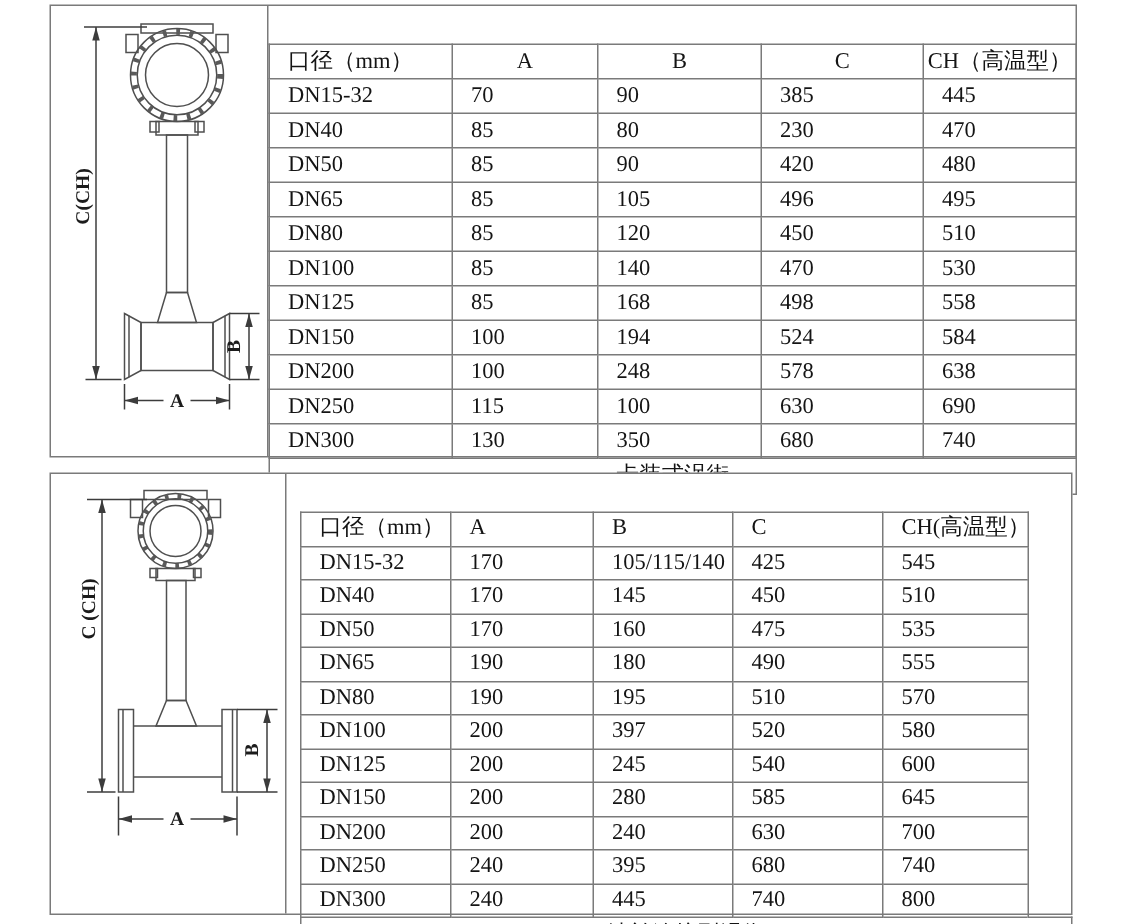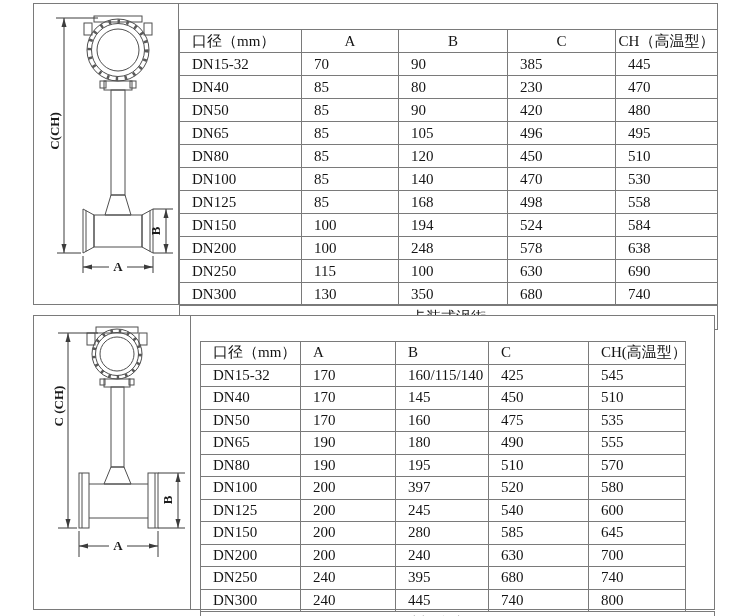--- a/index.html
+++ b/index.html
@@ -250,21 +250,21 @@
           <td class="hd">口径（mm）</td>
           <td class="hd">A</td>
           <td class="hd">B</td>
           <td class="hd">C</td>
           <td class="hd">CH(高温型）</td>
           <td class="gutter" rowspan="12"></td>
         </tr>
         <tr class="drow">
           <td class="dc">DN15-32</td>
           <td class="dc">170</td>
-          <td class="dc">160/115/140</td>
+          <td class="dc">105/115/140</td>
           <td class="dc">425</td>
           <td class="dc">545</td>
         </tr>
         <tr class="drow">
           <td class="dc">DN40</td>
           <td class="dc">170</td>
           <td class="dc">145</td>
           <td class="dc">450</td>
           <td class="dc">510</td>
         </tr>

